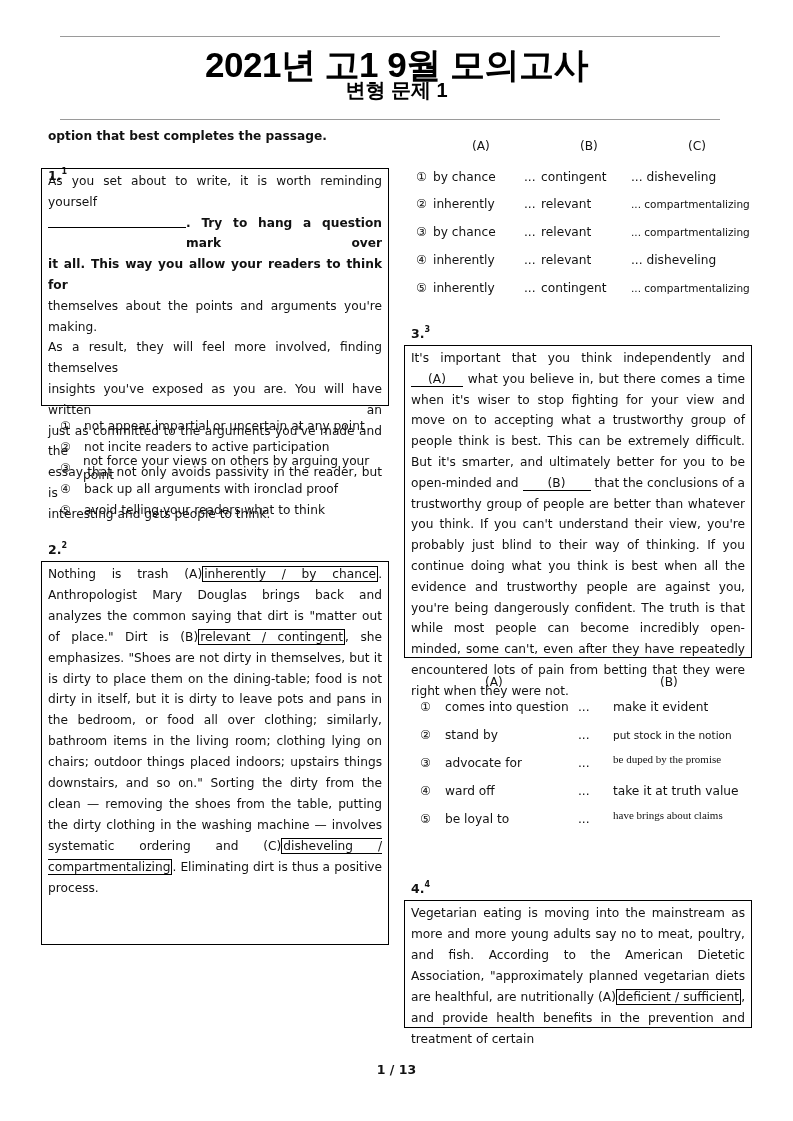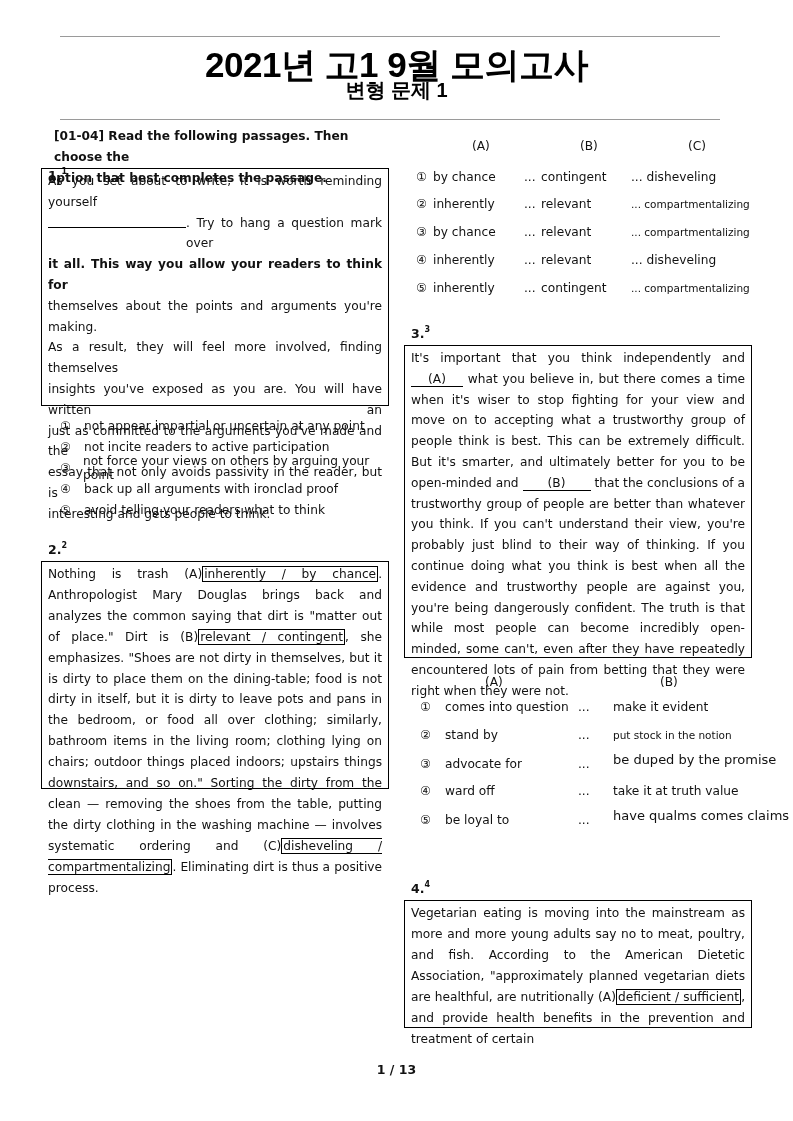--- a/index.html
+++ b/index.html
@@ -18,45 +18,44 @@
   .box { position: absolute; border: 1px solid #000; padding: 2px 6px 0 6px;
          font-size: 12.2px; line-height: 20.8px; text-align: justify; box-sizing: border-box; }
   .hl { border: 1px solid #000; padding: 0 1px; }
   .blank { display: inline-block; border-bottom: 1px solid #000; text-align: center; line-height: 14px; }
   .opts { position: absolute; font-size: 12.2px; }
   .opt-row { height: 20.8px; display: flex; align-items: center; }
   .opt-num { width: 24px; text-align: left; font-size: 12px; }
   .grid-head, .grid-row { position: absolute; display: flex; font-size: 12.2px; align-items: center; }
   .cell { white-space: nowrap; }
   .small { font-size: 10.5px; }
-  .tiny { font-size: 13px; }
+  .tiny { font-size: 11px; font-family: Liberation Serif, serif; }
   .pager { position: absolute; top: 1062px; left: 0; width: 793px; text-align: center;
            font-size: 12.5px; font-weight: bold; }
 </style>
 </head>
 <body>
 
 <div class="rule" style="top:36px;"></div>
 <div class="title t1">2021년 고1 9월 모의고사</div>
 <div class="title t2">변형 문제 1</div>
 <div class="rule" style="top:119px;"></div>
 
 <div class="instr">
-  <div class="ind">[01-04] Read the following passages. Then choose the</div>
   <div>option that best completes the passage.</div>
 </div>
 
 <div class="qnum" style="left:48px; top:168px;">
   <span>1.</span><sup>1</sup>
 </div>
 <div class="box" style="left:41px; top:168px; width:348px; height:238px;">
   <div style="text-align-last:justify;">As you set about to write, it is worth reminding yourself</div>
   <div style="display:flex;">
     <span style="display:inline-block; width:138px; border-bottom:1px solid #000; height:14px;"></span>
-    <span style="flex:1; text-align:justify; text-align-last:justify;">. Try to hang a question mark over</span>
+    <span style="flex:1; text-align:justify; text-align-last:justify;font-weight:bold;">. Try to hang a question mark over</span>
   </div>
   <div style="text-align-last:justify;font-weight:bold;">it all. This way you allow your readers to think for</div>
   <div style="text-align-last:justify;">themselves about the points and arguments you're making.</div>
   <div style="text-align-last:justify;">As a result, they will feel more involved, finding themselves</div>
   <div style="text-align-last:justify;">insights you've exposed as you are. You will have written an</div>
   <div style="text-align-last:justify;">just as committed to the arguments you've made and the</div>
   <div style="text-align-last:justify;">essay that not only avoids passivity in the reader, but is</div>
   <div>interesting and gets people to think.</div>
 </div>
 
@@ -79,21 +78,21 @@
     </div>
   <div class="opt-row">
       <span class="opt-num">⑤</span>
       <span>avoid telling your readers what to think</span>
     </div>
 </div>
 
 <div class="qnum" style="left:48px; top:542px;">
   <span>2.</span><sup>2</sup>
 </div>
-<div class="box" style="left:41px; top:561px; width:348px; height:228px; line-height:20.9px;">
+<div class="box" style="left:41px; top:561px; width:348px; height:384px; line-height:20.9px;">
   <span>Nothing is trash (A)</span><span class="hl">inherently / by chance</span><span>. Anthropologist Mary Douglas brings back and analyzes the common saying that dirt is "matter out of place." Dirt is (B)</span><span class="hl">relevant / contingent</span><span>, she emphasizes. "Shoes are not dirty in themselves, but it is dirty to place them on the dining-table; food is not dirty in itself, but it is dirty to leave pots and pans in the bedroom, or food all over clothing; similarly, bathroom items in the living room; clothing lying on chairs; outdoor things placed indoors; upstairs things downstairs, and so on." Sorting the dirty from the clean — removing the shoes from the table, putting the dirty clothing in the washing machine — involves systematic ordering and (C)</span><span class="hl">disheveling / compartmentalizing</span><span>. Eliminating dirt is thus a positive process.</span>
 </div>
 
 <div class="grid-head" style="left:405px; top:139px; width:350px;">
   <span class="cell" style="width:67px;"></span>
   <span class="cell" style="width:108px;">(A)</span>
   <span class="cell" style="width:108px;">(B)</span>
   <span class="cell">(C)</span>
 </div>
 <div>
@@ -172,21 +171,21 @@
   <div class="grid-row" style="left:420px; top:784px;">
     <span class="cell" style="width:25px;">④</span>
     <span class="cell" style="width:133px;">ward off</span>
     <span class="cell" style="width:35px;">...</span>
     <span class="cell">take it at truth value</span>
   </div>
   <div class="grid-row" style="left:420px; top:812px;">
     <span class="cell" style="width:25px;">⑤</span>
     <span class="cell" style="width:133px;">be loyal to</span>
     <span class="cell" style="width:35px;">...</span>
-    <span class="cell tiny" style="position:relative; top:-4px;">have qualms comes claims</span>
+    <span class="cell tiny" style="position:relative; top:-4px;">have brings about claims</span>
   </div>
 </div>
 
 <div class="qnum" style="left:411px; top:881px;">
   <span>4.</span><sup>4</sup>
 </div>
 <div class="box" style="left:404px; top:900px; width:348px; height:128px; line-height:21px;">
   <span>Vegetarian eating is moving into the mainstream as more and more young adults say no to meat, poultry, and fish. According to the American Dietetic Association, "approximately planned vegetarian diets are healthful, are nutritionally (A)</span><span class="hl">deficient / sufficient</span><span>, and provide health benefits in the prevention and treatment of certain</span>
 </div>
 

